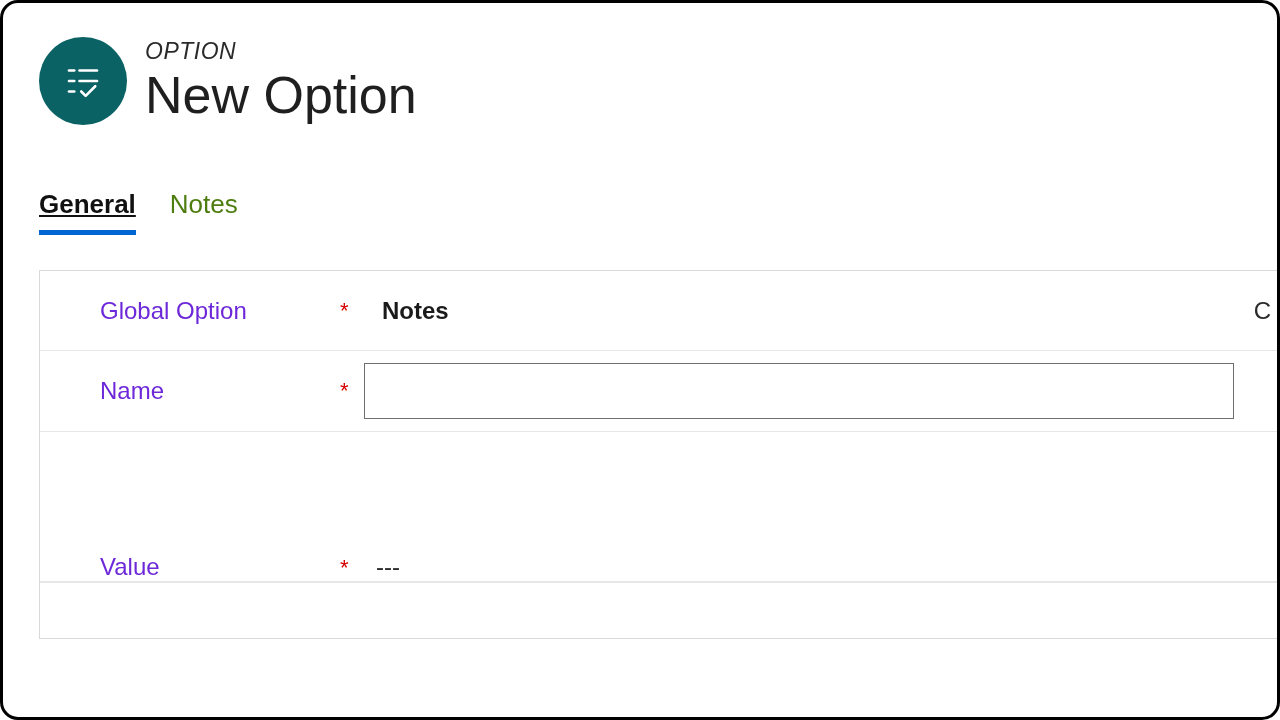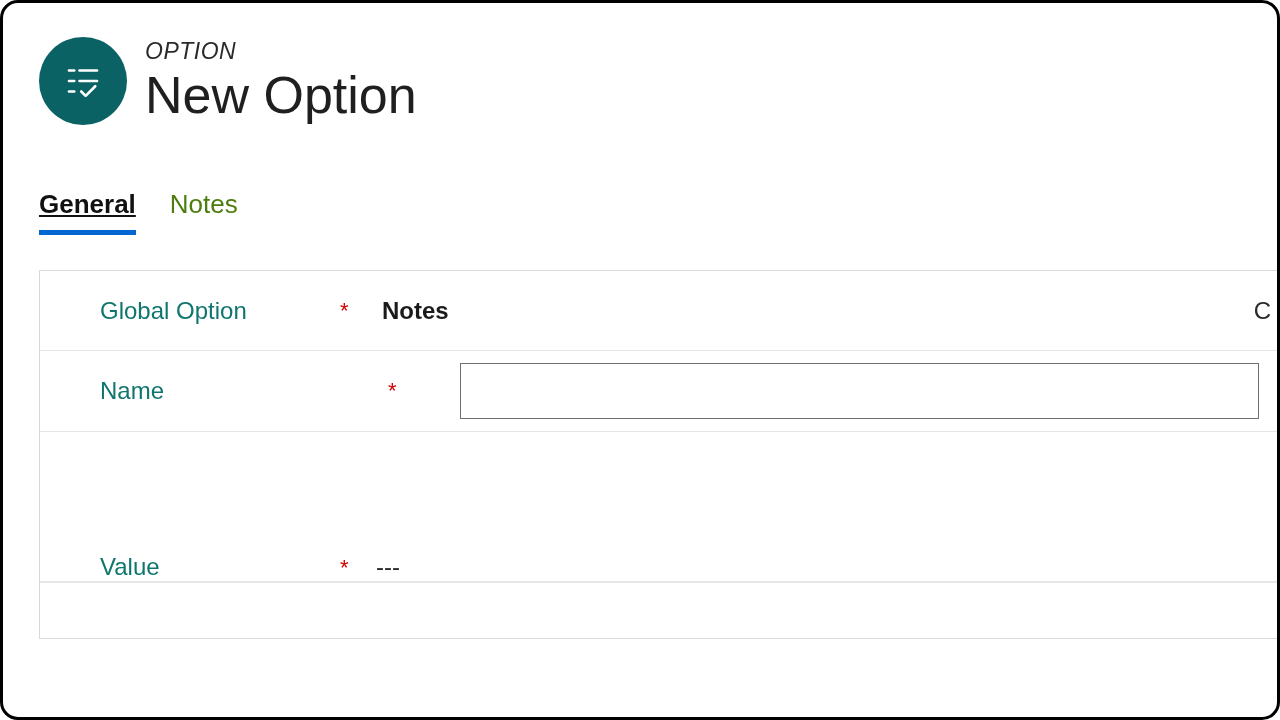--- a/index.html
+++ b/index.html
@@ -97,21 +97,21 @@
     .form-row:last-child {
       border-bottom: 1px solid #e6e6e6;
     }
     .form-spacer {
       height: 56px;
       border-top: 1px solid #e6e6e6;
     }
     .form-label {
       width: 240px;
       font-size: 24px;
-      color: #0f766e;
+      color: #6d28d9;
       font-weight: 400;
       flex-shrink: 0;
     }
     .required-mark {
       color: #d40000;
       font-size: 22px;
       width: 24px;
       text-align: left;
       flex-shrink: 0;
     }
@@ -134,21 +134,20 @@
       border: 1px solid #6f6f6f;
       font-size: 22px;
       padding: 0 14px;
       outline: none;
       font-family: inherit;
       margin-left: 0;
     }
     .row-name {
       padding-top: 12px;
       padding-bottom: 12px;
-      gap: 48px;
     }
     .value-area {
       min-height: 150px;
       align-items: flex-end;
       padding-top: 16px;
     }
     .value-area .form-label,
     .value-area .required-mark,
     .value-area .form-value-plain {
       padding-top: 4px;

